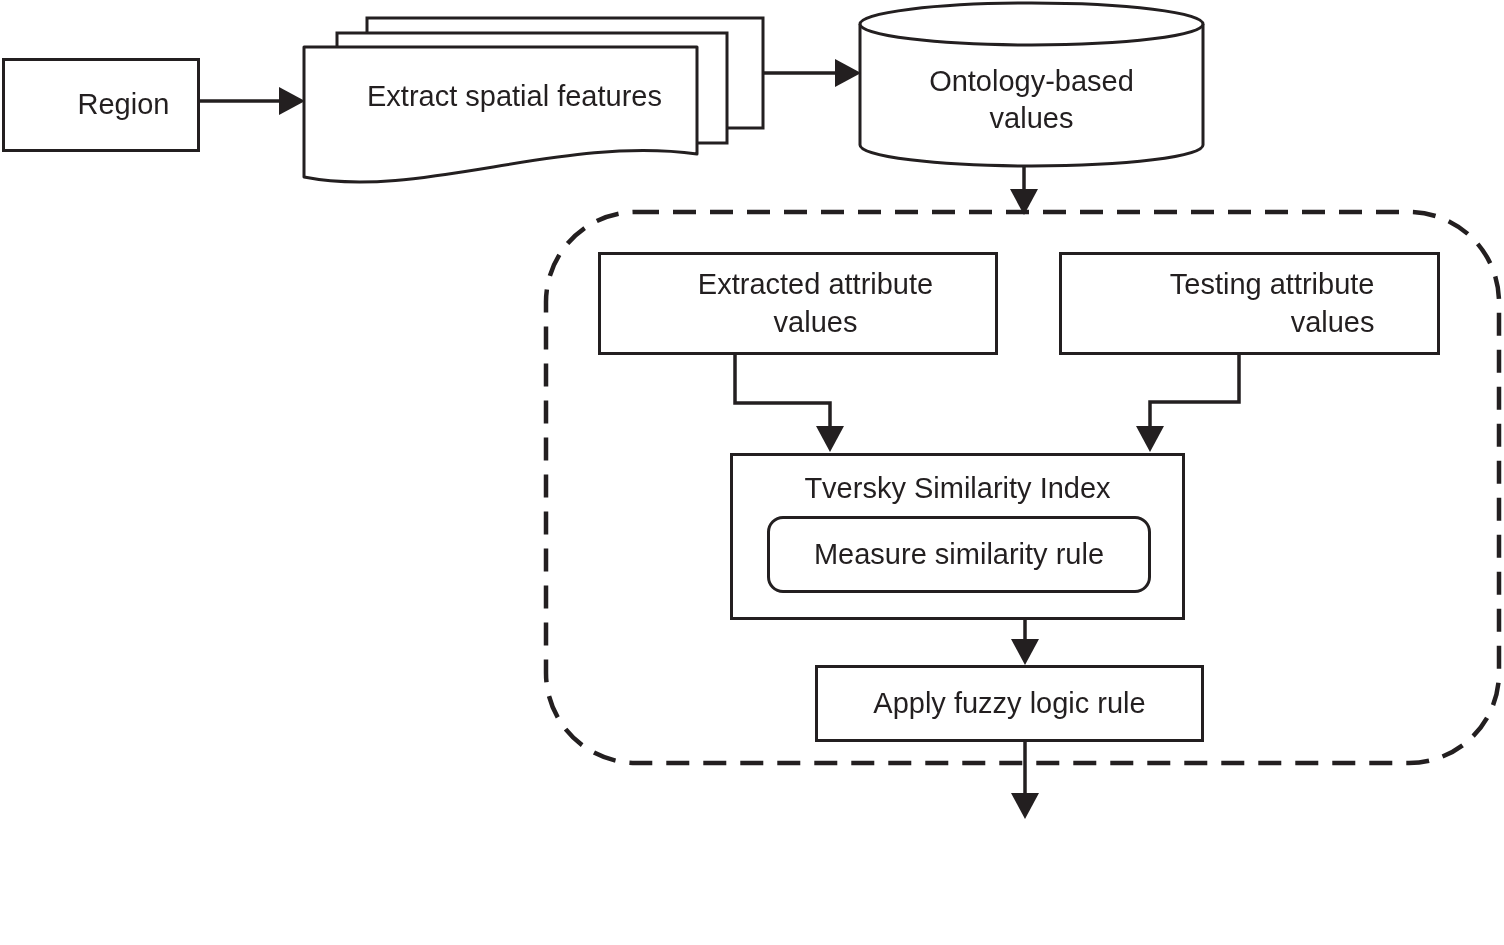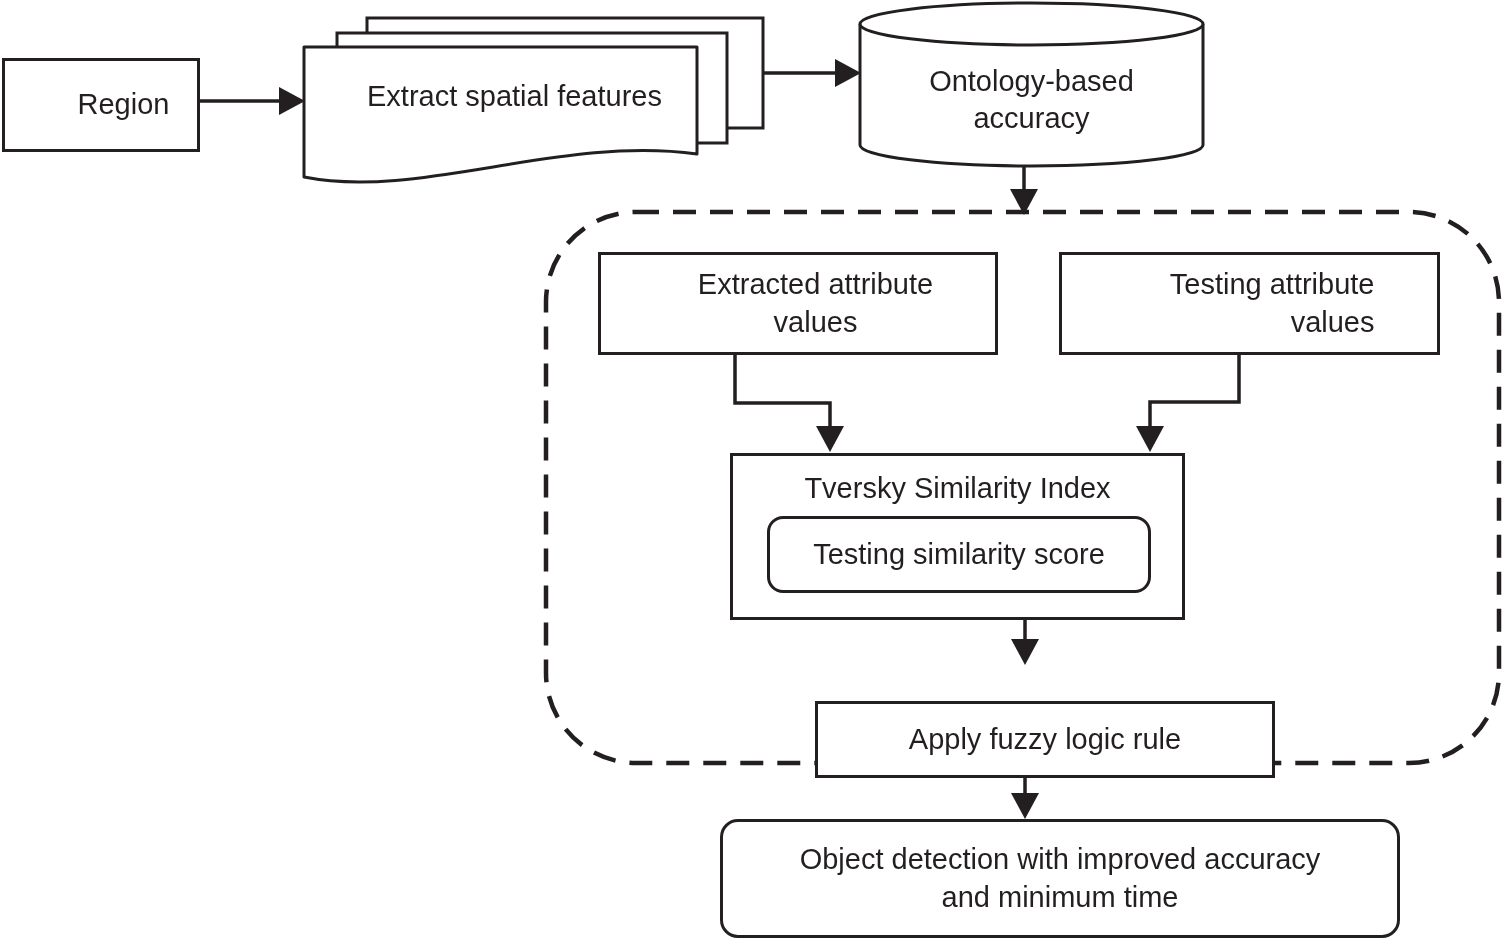--- a/index.html
+++ b/index.html
@@ -29,21 +29,21 @@
   .region      { left: 2px;   top: 58px;  width: 198px; height: 94px; padding-left: 45px; }
   .extract-lbl { left: 304px; top: 47px;  width: 393px; height: 100px; padding-left: 28px; }
   .ontology-lbl{ left: 891px; top: 48px;  width: 281px; height: 104px; }
   .extracted   { left: 598px; top: 252px; width: 400px; height: 103px; padding-left: 35px; }
   .testing     { left: 1059px;top: 252px; width: 381px; height: 103px; text-align: right; }
 
   .tversky     { left: 730px; top: 453px; width: 455px; height: 167px; display: block; }
   .tversky-title { margin-top: 14px; font-size: 29px; }
   .measure     { left: 767px; top: 516px; width: 384px; height: 77px; border-radius: 16px; }
 
-  .fuzzy       { left: 815px; top: 665px; width: 460px; height: 77px; margin-top: 36px; }
+  .fuzzy       { left: 815px; top: 665px; width: 389px; height: 77px; }
   .output      { left: 720px; top: 819px; width: 680px; height: 119px; border-radius: 18px; }
 
   .w240 { display: inline-block; max-width: 240px; }
   .w290 { display: inline-block; max-width: 290px; }
   .w250 { display: inline-block; max-width: 250px; }
   .w560 { display: inline-block; max-width: 560px; }
 </style>
 </head>
 <body>
 
@@ -84,39 +84,36 @@
 
   <div class="node bordered region">
     <span>Region</span>
   </div>
 
   <div class="node plain extract-lbl">
     <span>Extract spatial features</span>
   </div>
 
   <div class="node plain ontology-lbl">
-    <span class="w240">Ontology-based accuracy</span>
+    <span class="w240">Ontology-based values</span>
   </div>
 
   <div class="node bordered extracted">
     <span class="w290">Extracted attribute values</span>
   </div>
 
   <div class="node bordered testing">
     <span class="w250">Testing attribute values</span>
   </div>
 
   <div class="node bordered tversky">
     <div class="tversky-title">Tversky Similarity Index</div>
   </div>
   <div class="node bordered measure">
-    <span>Testing similarity score</span>
+    <span>Measure similarity rule</span>
   </div>
 
   <div class="node bordered fuzzy">
     <span>Apply fuzzy logic rule</span>
   </div>
 
-  <div class="node bordered output">
-    <span class="w560">Object detection with improved accuracy and minimum time</span>
-  </div>
 
 </div>
 
 </body></html>

